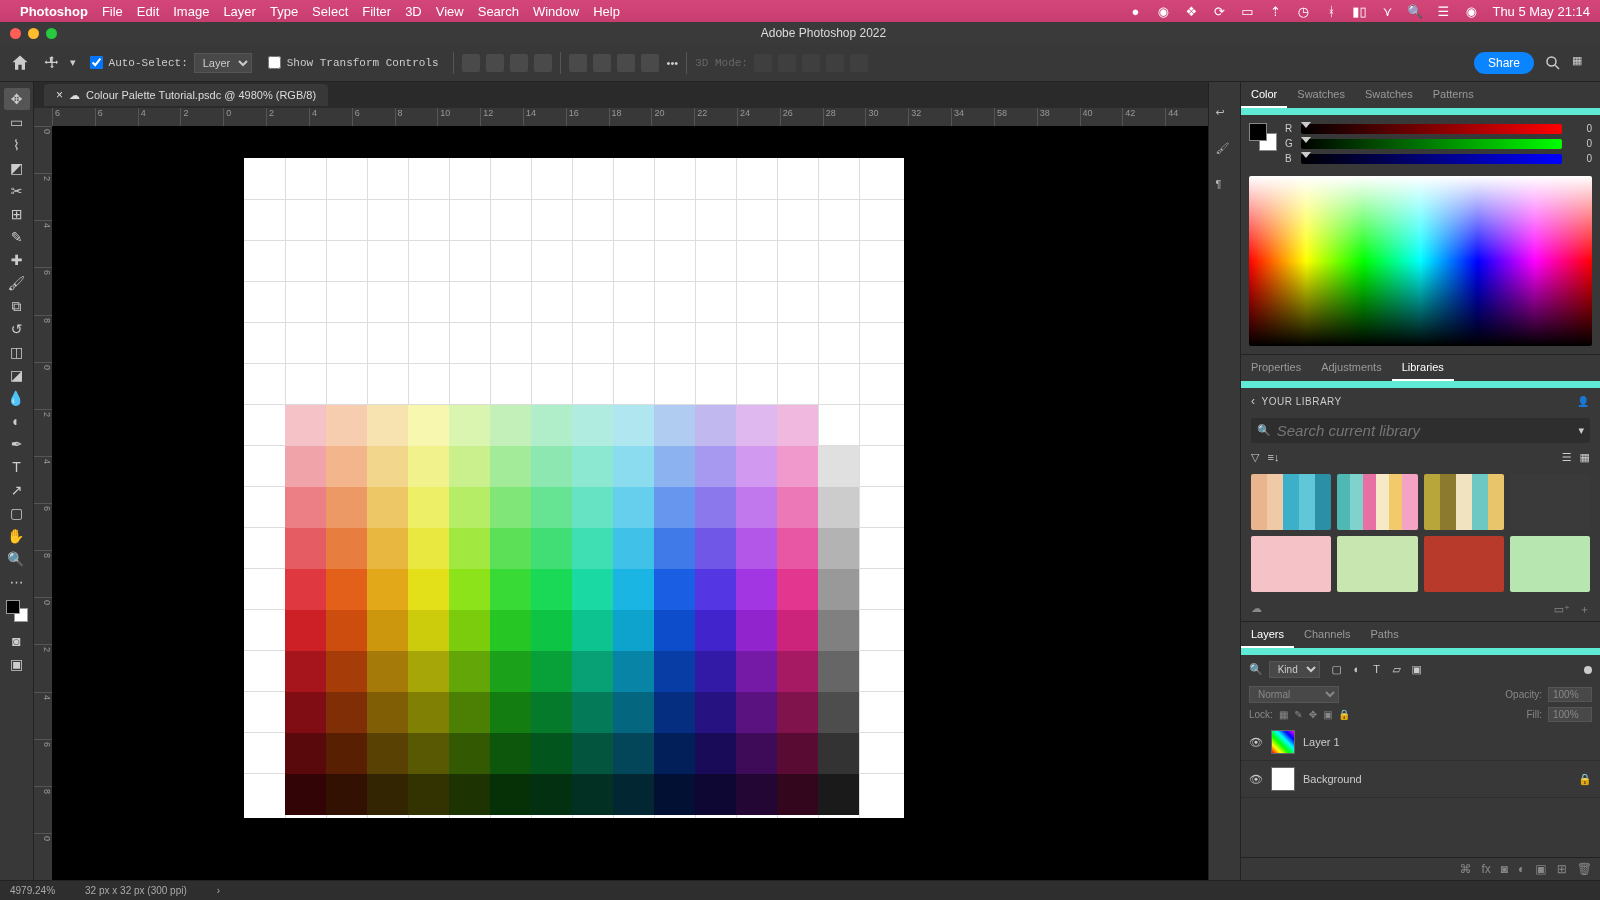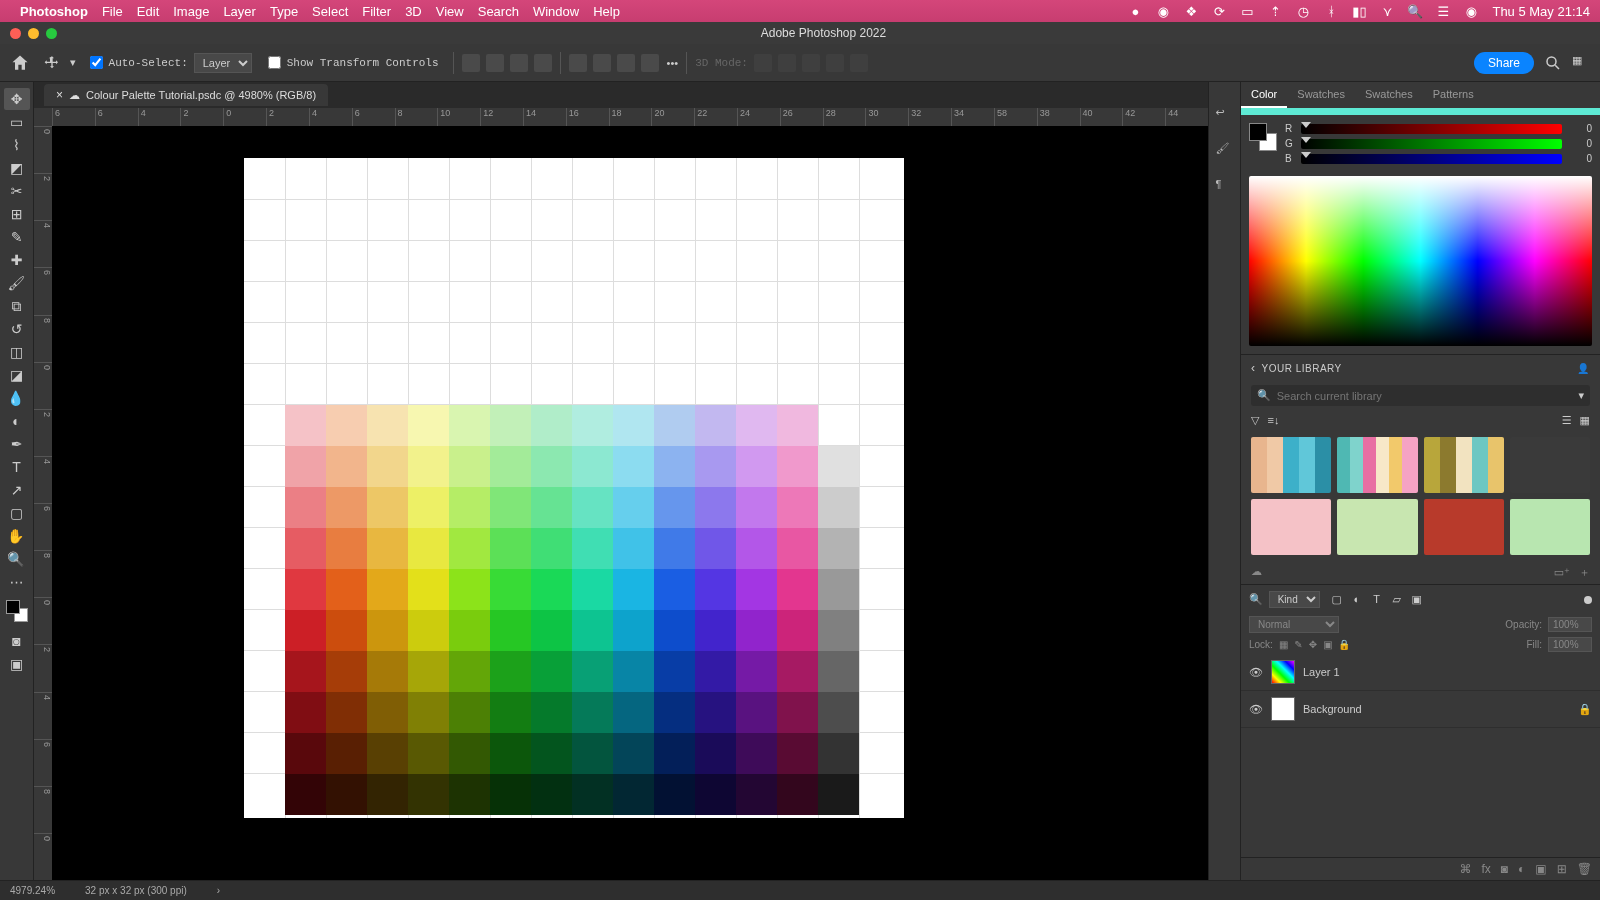--- a/index.html
+++ b/index.html
@@ -86,21 +86,21 @@
 .color-panel .slider-row .knob { position: absolute; left: 0; top: -2px; width: 0; height: 0; border-left: 5px solid transparent; border-right: 5px solid transparent; border-top: 6px solid #ccc; }
 .color-panel .slider-row .val { width: 24px; text-align: right; font-size: 10px; }
 .spectrum { margin-top: 8px; height: 170px; border-radius: 2px; background:
   linear-gradient(to bottom, rgba(255,255,255,1) 0%, rgba(255,255,255,0) 50%, rgba(0,0,0,0) 50%, rgba(0,0,0,1) 100%),
   linear-gradient(to right, #f00, #ff0, #0f0, #0ff, #00f, #f0f, #f00); }
 
 .lib-panel { border-top: 1px solid #222; }
 .lib-header { padding: 6px 10px; display: flex; align-items: center; gap: 6px; font-size: 10px; letter-spacing: 0.5px; }
 .lib-header .back { font-size: 12px; }
 .lib-search { margin: 4px 10px; background: #2e2e2e; border-radius: 3px; padding: 4px 6px; display: flex; align-items: center; gap: 6px; }
-.lib-search input { background: transparent; border: none; color: #ccc; font-size: 11px; flex: 1; outline: none; }
+.lib-search input { background: transparent; border: none; color: #ccc; font-size: 15px; font-style: italic; flex: 1; outline: none; }
 .lib-filters { display: flex; gap: 8px; padding: 4px 10px; }
 .lib-items { display: grid; grid-template-columns: repeat(4, 1fr); gap: 6px; padding: 6px 10px; }
 .lib-items .item { height: 56px; border-radius: 2px; }
 
 .layers-panel { border-top: 1px solid #222; flex: 1; display: flex; flex-direction: column; }
 .layers-controls { padding: 6px 8px; display: flex; align-items: center; gap: 6px; }
 .layers-controls select { background: #484848; color: #ccc; border: 1px solid #555; font-size: 10px; padding: 1px 4px; }
 .layers-controls .icons { display: flex; gap: 6px; margin-left: 4px; }
 .layers-controls .icons span { width: 14px; height: 14px; display:inline-block; color:#ccc; font-size:11px; text-align:center;}
 .blend-row, .lock-row { padding: 2px 8px; display: flex; align-items: center; gap: 6px; font-size: 10px; color: #888; }
@@ -519,20 +519,25 @@
               <div class="knob"></div>
             </div>
           <span class="val">0</span>
         </div>
       </div>
       <div style="clear:both"></div>
       <div class="spectrum"></div>
     </div>
 
     <div class="lib-panel">
+      <div class="panel-tabs">
+        <div class="tab">Properties</div>
+        <div class="tab">Adjustments</div>
+        <div class="tab active">Libraries</div>
+      </div>
       <div class="lib-header">
         <span class="back">‹</span>
         <span>YOUR LIBRARY</span>
         <span style="margin-left:auto">👤</span>
       </div>
       <div class="lib-search">
         <span>🔍</span>
         <input placeholder="Search current library" style="">
         <span>▾</span>
       </div>
@@ -555,20 +560,25 @@
       <div style="padding:4px 10px;display:flex;justify-content:space-between;color:#888;">
         <span>☁</span>
         <span>
           <span>▭⁺</span>&nbsp;&nbsp;
           <span>＋</span>
         </span>
       </div>
     </div>
 
     <div class="layers-panel">
+      <div class="panel-tabs">
+        <div class="tab active">Layers</div>
+        <div class="tab">Channels</div>
+        <div class="tab">Paths</div>
+      </div>
       <div class="layers-controls">
         <span style="color:#ccc;">🔍</span>
         <select><option>Kind</option></select>
         <div class="icons">
           <span>▢</span>
           <span>◐</span>
           <span>T</span>
           <span>▱</span>
           <span>▣</span>
         </div>

